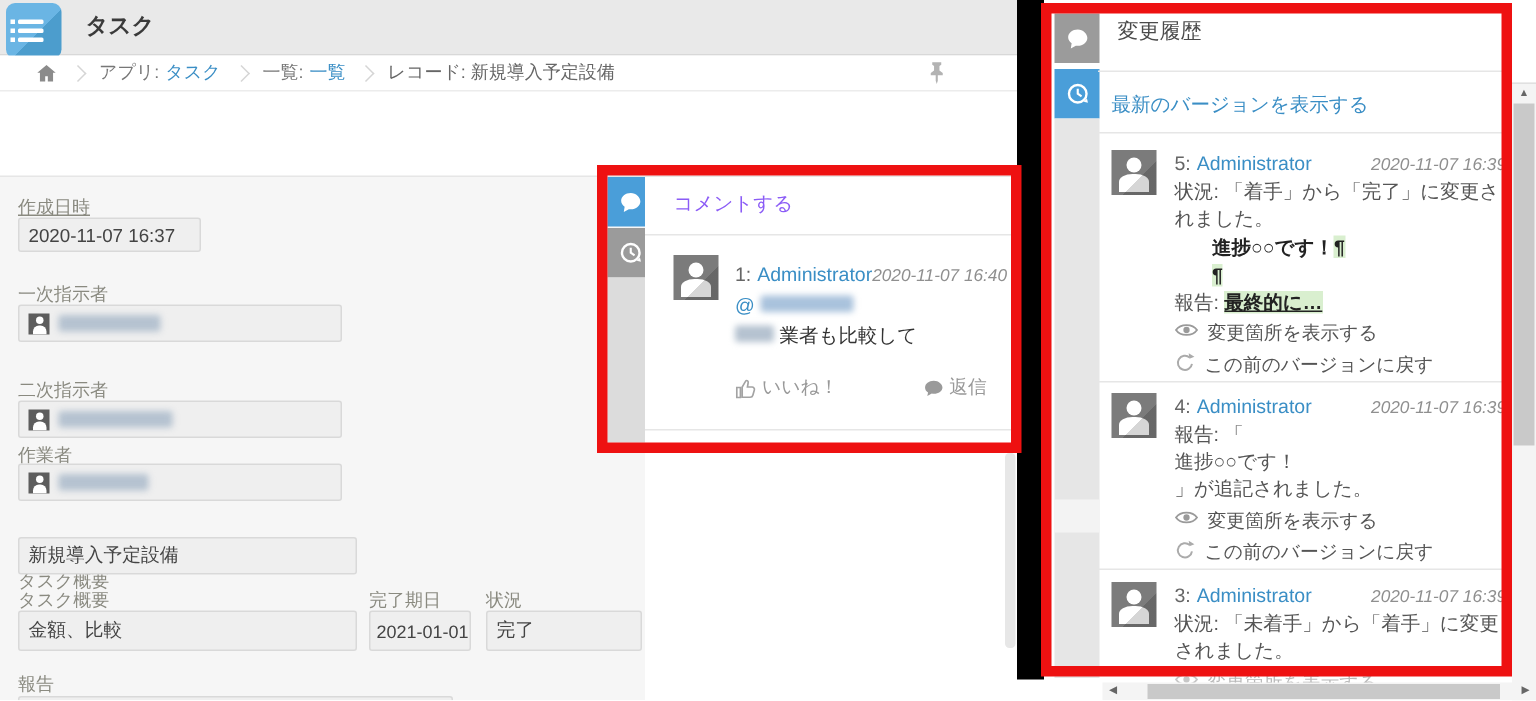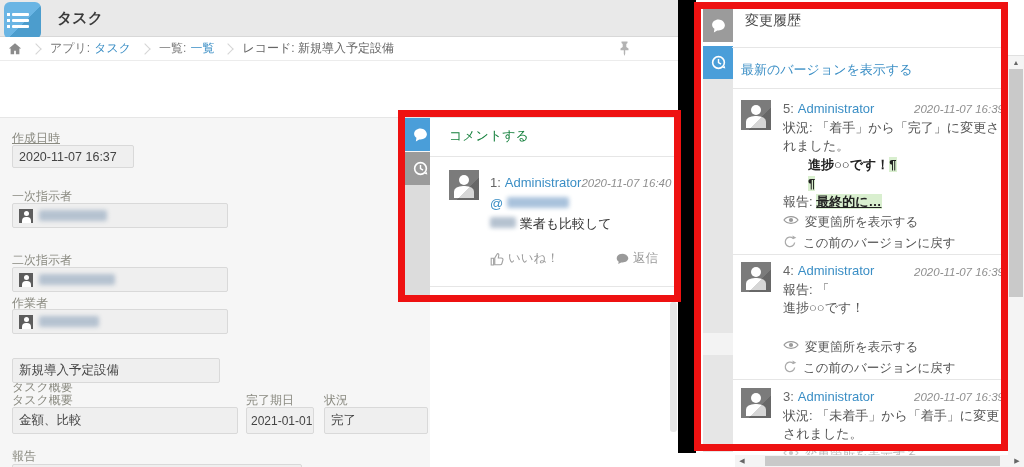--- a/index.html
+++ b/index.html
@@ -33,21 +33,21 @@
   .form-pane{position:absolute;left:0;top:118px;width:430px;height:349px;background:#f6f6f6;overflow:hidden;}
   .flabel{position:absolute;font-size:12px;color:#8a8a80;}
   .finput{position:absolute;background:#efefef;border:1px solid #d9d9d9;border-radius:2px;box-sizing:border-box;display:flex;align-items:center;padding:0 6px;font-size:12.5px;color:#444;overflow:hidden;white-space:nowrap;}
   .uicon{width:14px;height:14px;background:#5d5d5d;position:relative;flex:0 0 auto;margin-right:6px;overflow:hidden;}
   .uicon i{position:absolute;left:4.5px;top:2px;width:5px;height:5px;border-radius:50%;background:#fff;}
   .uicon b{position:absolute;left:2.5px;top:8px;width:9px;height:6px;border-radius:4px 4px 0 0;background:#fff;}
   .blur{display:inline-block;height:11px;border-radius:2px;background:#b5c2d0;filter:blur(2px);}
 
   
   .comment-pane{position:absolute;left:430px;top:118px;width:248px;height:349px;background:#fff;}
-  .pane-title{font-size:13px;color:#15803d;}
+  .pane-title{font-size:13px;color:#8b5cf6;}
   .divider{position:absolute;left:0;right:0;height:1px;background:#e6e6e6;}
   .avatar{background:#7b7b7b;position:relative;overflow:hidden;}
   .avatar::after{content:"";position:absolute;inset:0;background:linear-gradient(135deg,transparent 62%,rgba(0,0,0,.16) 62%);}
   .avatar i{position:absolute;background:#fff;border-radius:50%;}
   .avatar b{position:absolute;background:#fff;border-radius:45% 45% 0 0;}
   .namerow{position:absolute;display:flex;justify-content:space-between;align-items:baseline;font-size:13px;color:#666;}
   .namerow a{color:#3a8ec5;text-decoration:none;margin-left:4px;}
   .stamp{font-size:11.5px;font-style:italic;color:#8f8f8f;white-space:nowrap;}
   .cbody{font-size:13px;color:#333;}
   .actrow{display:flex;align-items:center;gap:5px;font-size:12.5px;color:#999;}
@@ -96,21 +96,21 @@
 
     <div class="app-header">
       <div class="app-icon">
           <i></i>
           <i></i>
           <i></i>
         </div>
       <div class="app-title">タスク</div>
     </div>
 
-    <nav class="breadcrumb" style="padding-left:8px;">
+    <nav class="breadcrumb" style="padding-left:24px;">
       <span style="display:inline-flex;">
         <svg width="14" height="14" viewBox="0 0 16 16">
             <path d="M8 1.5 1 7.5h2V14h4v-4h2v4h4V7.5h2z" fill="#8b8b8b"></path>
           </svg>
       </span>
       <span class="crumb-sep"></span>
       <span class="crumb">
         <span class="pre">アプリ:</span><a href="#">タスク</a>
       </span>
       <span class="crumb-sep"></span>
@@ -176,21 +176,21 @@
       <span class="flabel" style="left:12px;top:177px;">作業者</span>
       <div class="finput" style="left:12px;top:191px;width:216px;height:25px;">
         <span class="uicon">
             <i></i>
             <b></b>
           </span>
         <span class="blur" style="width:60px;"></span>
       </div>
 
       <span class="flabel" style="left:12px;top:225px;margin-top:36px;">タスク概要</span>
-      <div class="finput" style="left:12px;top:240px;width:208px;height:25px;">
+      <div class="finput" style="left:12px;top:240px;width:226px;height:25px;">
           <span>新規導入予定設備</span>
         </div>
 
       <span class="flabel" style="left:12px;top:274px;">タスク概要</span>
       <div class="finput" style="left:12px;top:289px;width:226px;height:27px;">
           <span>金額、比較</span>
         </div>
 
       <span class="flabel" style="left:246px;top:274px;">完了期日</span>
       <div class="finput" style="left:246px;top:289px;width:68px;height:27px;padding:0 4px;font-size:12px;">
@@ -320,20 +320,21 @@
       <div class="avatar" style="left:9px;top:262px;width:30px;height:30px;position:absolute;">
           <i style="left:10px;top:5px;width:10px;height:10px;"></i>
           <b style="left:5px;top:16px;width:20px;height:12px;"></b>
         </div>
       <div class="namerow" style="left:51px;top:263px;right:4px;align-items:flex-end;">
         <span><span>4:</span><a href="#">Administrator</a></span>
         <span class="stamp">2020-11-07 16:39</span>
       </div>
       <div class="hline" style="left:51px;top:281px;">報告: 「</div>
       <div class="hline" style="left:51px;top:299px;">進捗○○です！</div>
+      <div class="hline" style="left:51px;top:317px;">」が追記されました。</div>
       <div class="linkrow" style="left:51px;top:339px;">
         <svg width="16" height="12" viewBox="0 0 16 12">
             <path d="M1 6C4 1.6 12 1.6 15 6c-3 4.4-11 4.4-14 0z" fill="none" stroke="#9a9a9a" stroke-width="1.2"></path>
             <circle cx="8" cy="6" r="2.1" fill="#9a9a9a"></circle>
           </svg>
         <span>変更箇所を表示する</span>
       </div>
       <div class="linkrow" style="left:51px;top:360px;">
         <svg width="14" height="14" viewBox="0 0 16 16">
             <path d="M13.3 8.6A5.4 5.4 0 1 1 11.6 3.9" fill="none" stroke="#ababab" stroke-width="1.5"></path>

